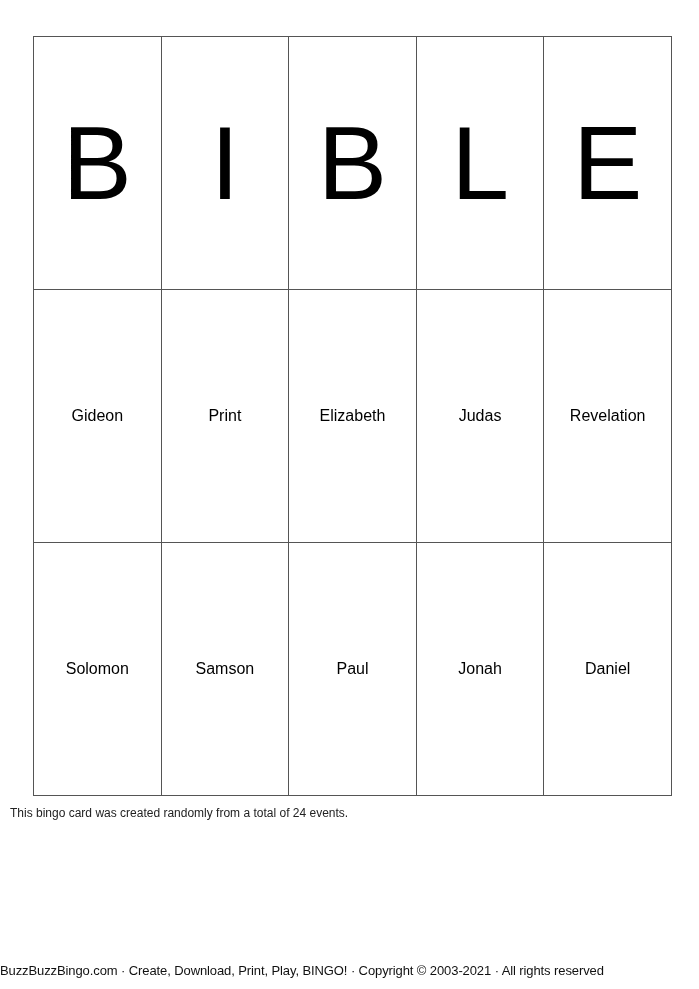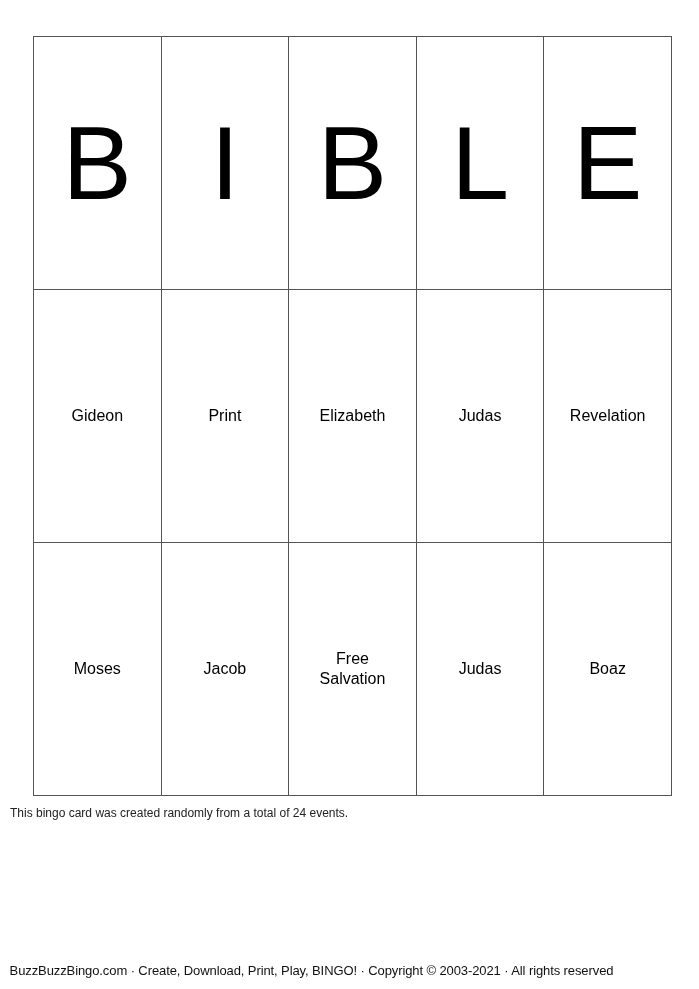--- a/index.html
+++ b/index.html
@@ -48,21 +48,21 @@
       left: 10px;
       top: 806px;
       font-size: 12px;
       color: #222222;
     }
     .footer {
       position: absolute;
       left: 0;
       width: 623px;
       top: 963px;
-      text-align: center;
+      text-align: left;
       font-size: 13px;
       color: #111111;
       letter-spacing: -0.1px;
     }
   </style>
 </head>
 <body>
 
 <table class="card">
   <tbody>
@@ -74,25 +74,24 @@
     <td class="hdr">E</td>
   </tr>
   <tr>
     <td><span class="cell-text">Gideon</span></td>
     <td><span class="cell-text">Print</span></td>
     <td><span class="cell-text">Elizabeth</span></td>
     <td><span class="cell-text">Judas</span></td>
     <td><span class="cell-text">Revelation</span></td>
   </tr>
   <tr>
-    <td><span class="cell-text">Moses</span></td>
-    <td><span class="cell-text">Jacob</span></td>
-    <td><span class="cell-text">Free
-Salvation</span></td>
-    <td><span class="cell-text">Judas</span></td>
-    <td><span class="cell-text">Boaz</span></td>
+    <td><span class="cell-text">Solomon</span></td>
+    <td><span class="cell-text">Samson</span></td>
+    <td><span class="cell-text">Paul</span></td>
+    <td><span class="cell-text">Jonah</span></td>
+    <td><span class="cell-text">Daniel</span></td>
   </tr>
 </tbody>
   </table>
 
 <div class="note">This bingo card was created randomly from a total of 24 events.</div>
 
 <div class="footer">BuzzBuzzBingo.com · Create, Download, Print, Play, BINGO! · Copyright © 2003-2021 · All rights reserved</div>
 
 </body></html>

